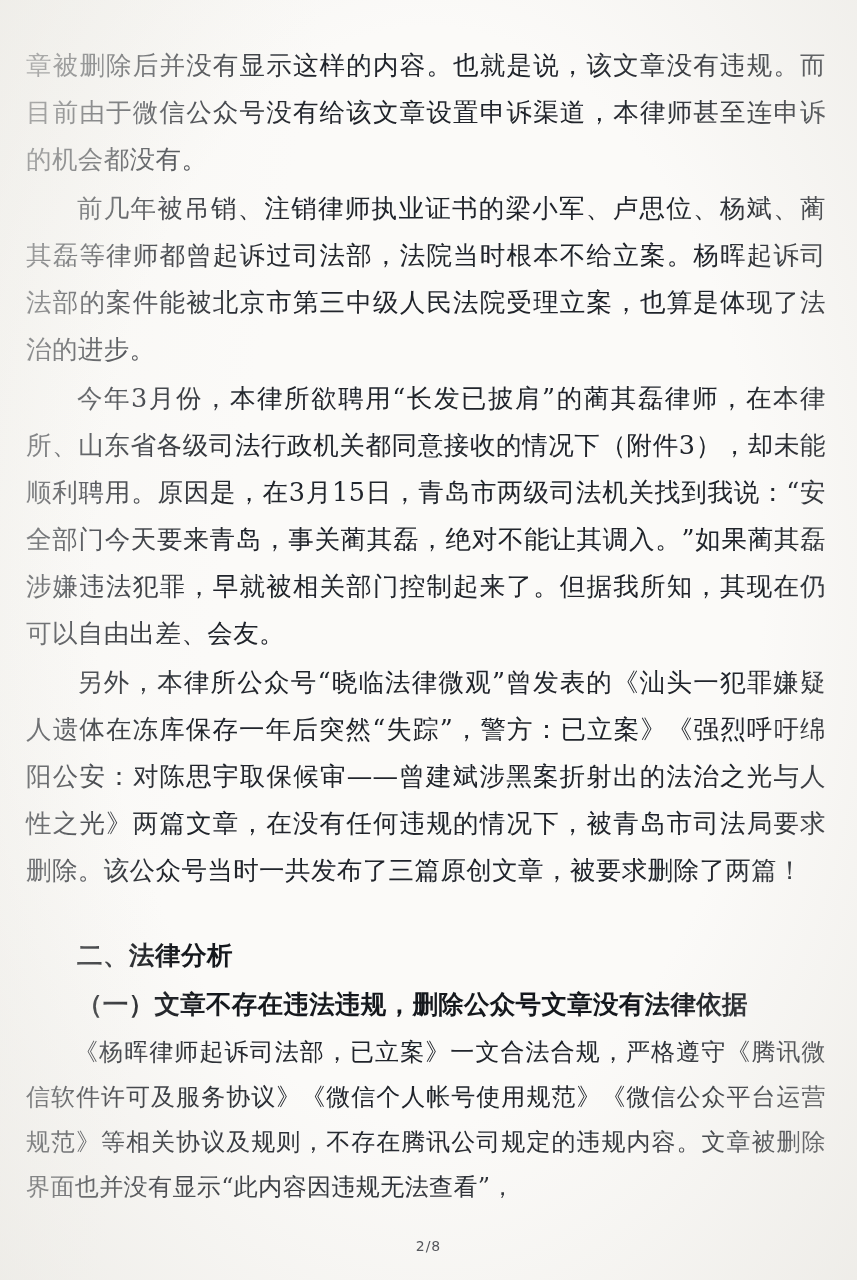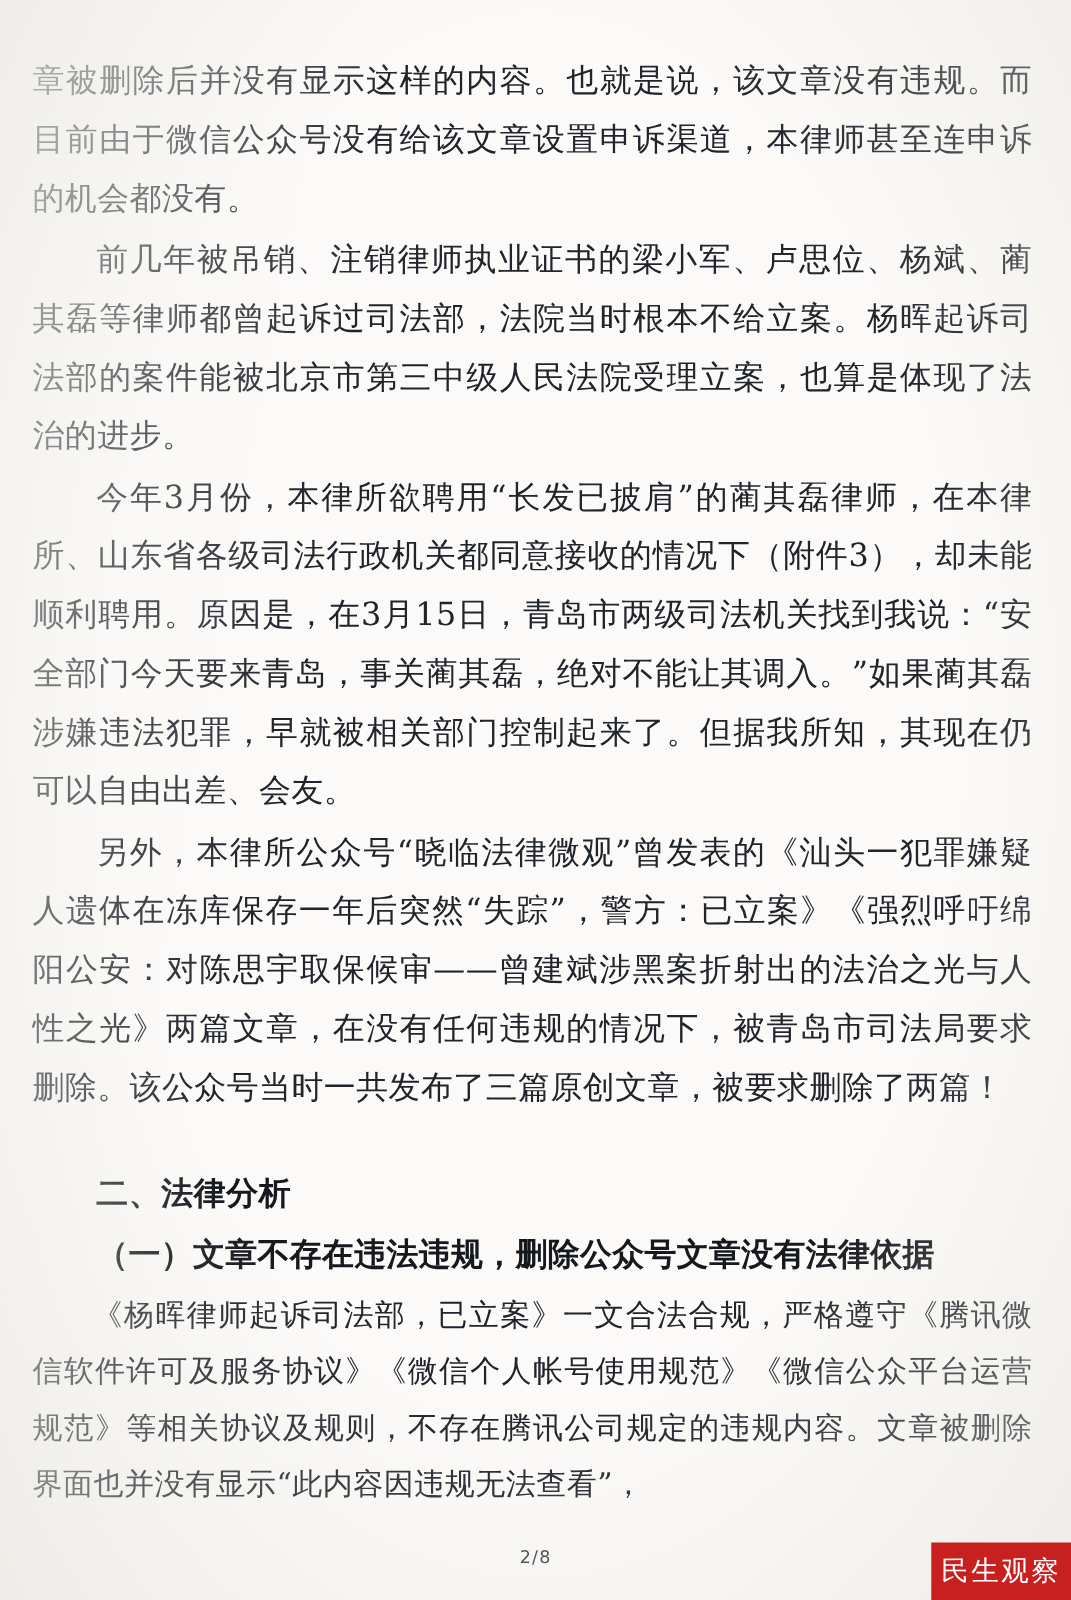--- a/index.html
+++ b/index.html
@@ -124,15 +124,14 @@
     <h2 class="heading">二、法律分析</h2>
 
     <h3 class="subheading">（一）文章不存在违法违规，删除公众号文章没有法律依据</h3>
 
     <p class="para small indent">《杨晖律师起诉司法部，已立案》一文合法合规，严格遵守《腾讯微信软件许可及服务协议》《微信个人帐号使用规范》《微信公众平台运营规范》等相关协议及规则，不存在腾讯公司规定的违规内容。文章被删除界面也并没有显示“此内容因违规无法查看”，</p>
 
   </div>
 
   <div class="page-number">2/8</div>
 
-  <div class="watermark">民生观察</div>
 
 </div>
 
 </body></html>

